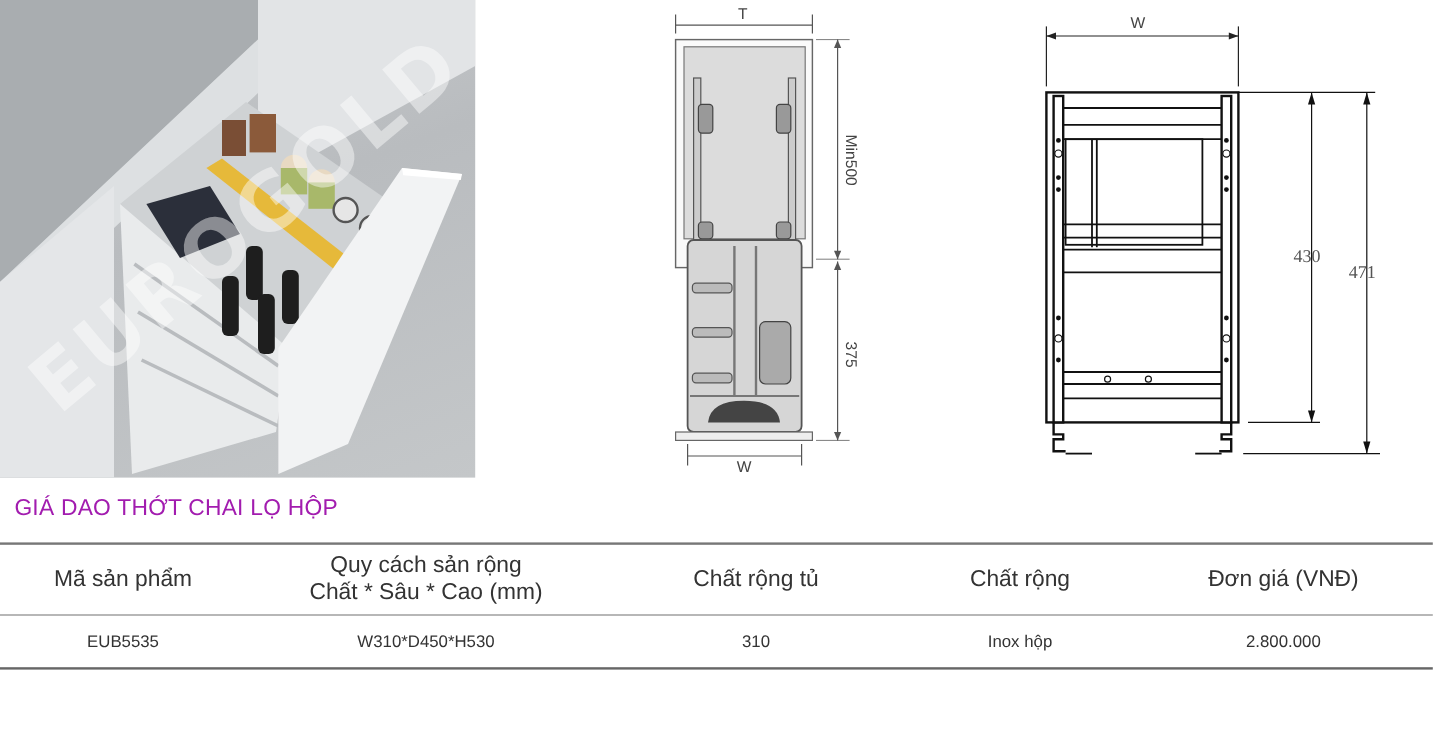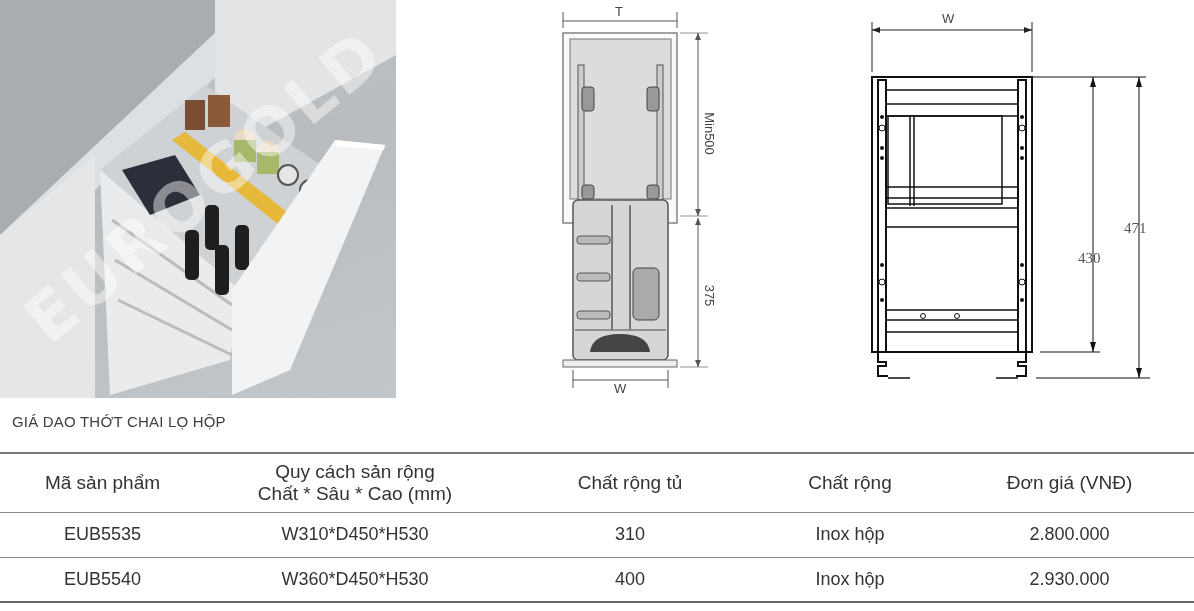--- a/index.html
+++ b/index.html
@@ -14,29 +14,29 @@
                color:rgba(255,255,255,0.45); transform:rotate(-40deg); transform-origin:left top;
                letter-spacing:4px; font-family:"DejaVu Sans", sans-serif; }
 
   
   .drawing { position:absolute; }
   .dim-label { position:absolute; font-size:13px; color:#444; font-family:"Liberation Sans", sans-serif; }
   .dim-label.v { transform:rotate(90deg); transform-origin:center; }
   .dim-label.serif { font-family:"Liberation Serif", serif; font-size:15px; color:#555; }
 
   
-  .title { position:absolute; left:12px; top:413px; font-size:15px; color:#404040; letter-spacing:0.2px; }
+  .title { position:absolute; left:12px; top:413px; font-size:19px; color:#a21caf; letter-spacing:0.2px; }
 
   
   .table { position:absolute; left:0; top:452px; width:1194px; border-collapse:collapse; }
   .table td, .table th { text-align:center; font-weight:normal; color:#333; padding:0; }
   .table thead tr { height:59px; }
   .table thead th { font-size:19px; line-height:22px; border-top:2px solid #777; border-bottom:1.5px solid #888; }
   .table tbody tr { height:45px; }
-  .table tbody td { font-size:18px; border-bottom:1.5px solid #888; }
+  .table tbody td { font-size:14px; border-bottom:1.5px solid #888; }
   .table tbody tr:last-child td { border-bottom:2px solid #666; }
 </style>
 </head>
 <body>
 
 <div class="photo">
   <svg width="396" height="398" viewBox="0 0 396 398">
 
     <polygon points="0,0 250,0 0,235" fill="#a9adb0"></polygon>
 
@@ -176,21 +176,21 @@
     <line x1="190" y1="352" x2="250" y2="352" stroke="#111"></line>
     <line x1="186" y1="378" x2="300" y2="378" stroke="#111"></line>
     <line x1="243" y1="77" x2="243" y2="352" stroke="#111"></line>
     <polygon points="240,87 246,87 243,77" fill="#111"></polygon>
     <polygon points="240,342 246,342 243,352" fill="#111"></polygon>
     <line x1="289" y1="77" x2="289" y2="378" stroke="#111"></line>
     <polygon points="286,87 292,87 289,77" fill="#111"></polygon>
     <polygon points="286,368 292,368 289,378" fill="#111"></polygon>
   </svg>
   <span class="dim-label" style="left:92px; top:11px;">W</span>
-  <span class="dim-label serif" style="left:228px; top:206px;margin-top:44px;">430</span>
+  <span class="dim-label serif" style="left:228px; top:206px;">430</span>
   <span class="dim-label serif" style="left:274px; top:220px;text-align:center;">471</span>
 </div>
 
 <div class="title">GIÁ DAO THỚT CHAI LỌ HỘP</div>
 
 <table class="table">
   <colgroup>
     <col style="width:205px">
       <col style="width:300px">
       <col style="width:250px">
@@ -210,21 +210,14 @@
     </tr>
   </thead>
   <tbody>
     <tr>
       <td>EUB5535</td>
       <td>W310*D450*H530</td>
       <td>310</td>
       <td>Inox hộp</td>
       <td>2.800.000</td>
     </tr>
-    <tr>
-      <td>EUB5540</td>
-      <td>W360*D450*H530</td>
-      <td>400</td>
-      <td>Inox hộp</td>
-      <td>2.930.000</td>
-    </tr>
   </tbody>
 </table>
 
 </body></html>

